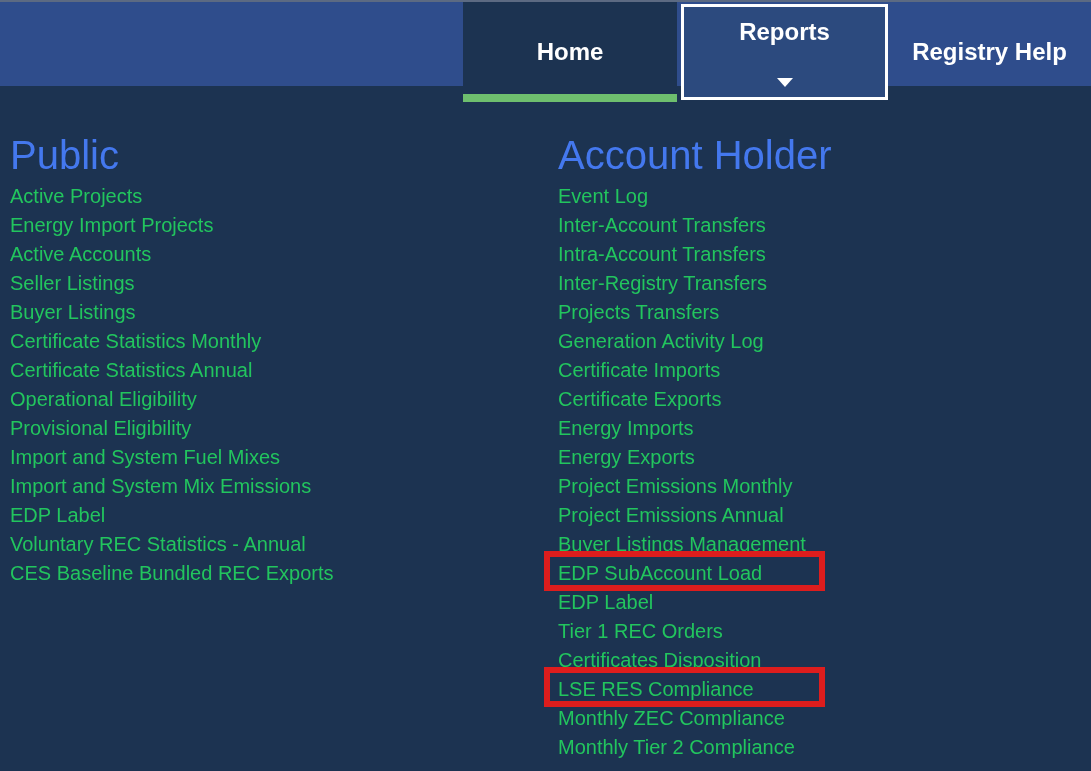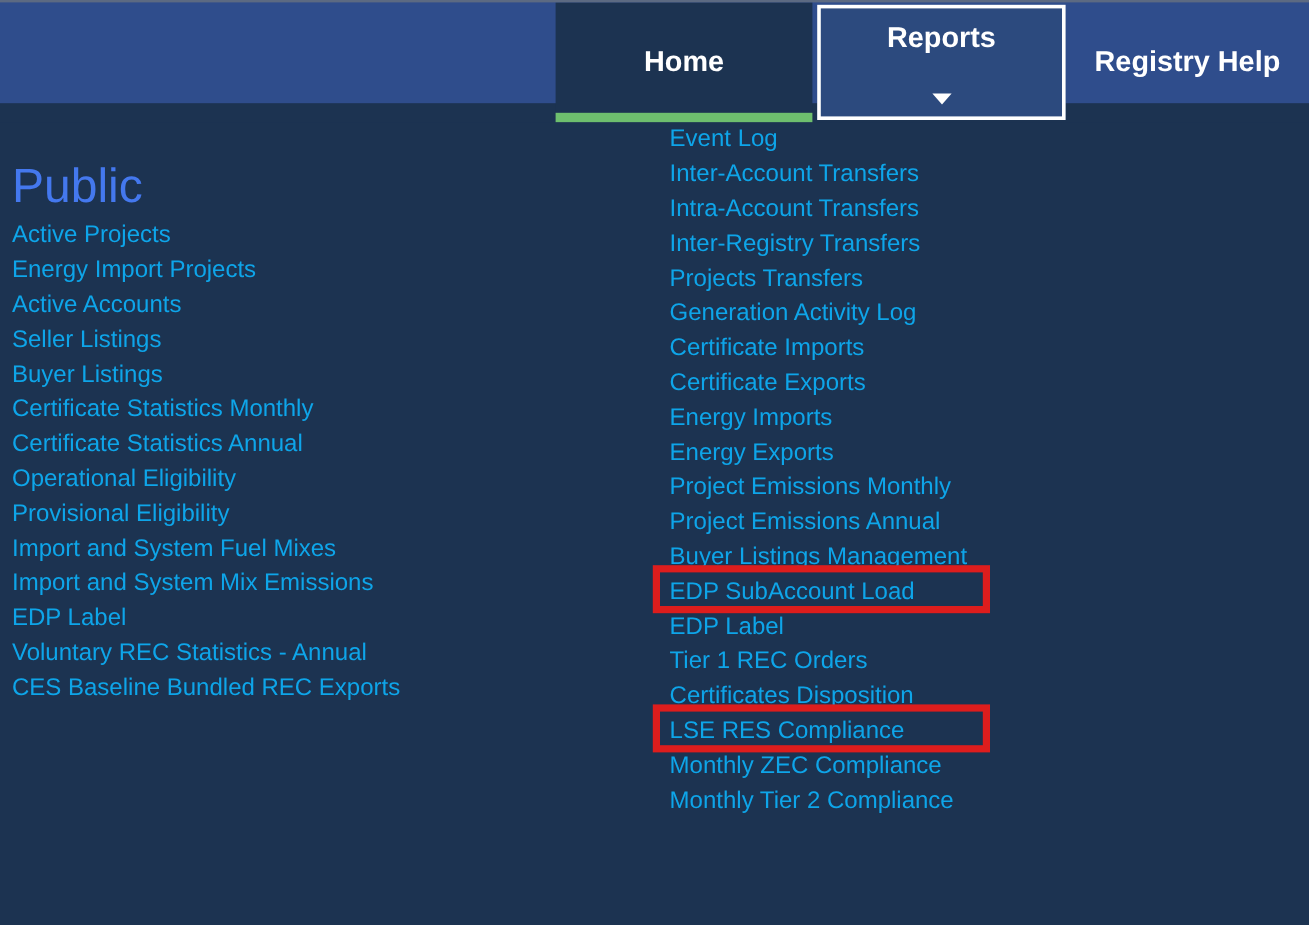--- a/index.html
+++ b/index.html
@@ -88,21 +88,21 @@
   }
   ul.menu-list {
     list-style: none;
     margin: 0; padding: 0;
   }
   ul.menu-list li {
     position: relative;
     height: 29px;
     line-height: 29px;
     font-size: 20px;
-    color: #0ea5e9;
+    color: #22c55e;
     white-space: nowrap;
     cursor: pointer;
   }
   .item-label { position: relative; z-index: 1; }
   .highlight-box {
     position: absolute;
     left: -14px; top: -8px;
     width: 281px; height: 40px;
     border: 6px solid #dd1d1d;
     box-sizing: border-box;
@@ -177,20 +177,21 @@
           <li>
             <span class="item-label">Voluntary REC Statistics - Annual</span>
           </li>
           <li>
             <span class="item-label">CES Baseline Bundled REC Exports</span>
           </li>
         </ul>
     </div>
 
     <div class="col col-account">
+      <h2 class="col-heading">Account Holder</h2>
       <ul class="menu-list">
 
       <li>
             <span class="item-label">Event Log</span>
           </li>
           <li>
             <span class="item-label">Inter-Account Transfers</span>
           </li>
           <li>
             <span class="item-label">Intra-Account Transfers</span>

